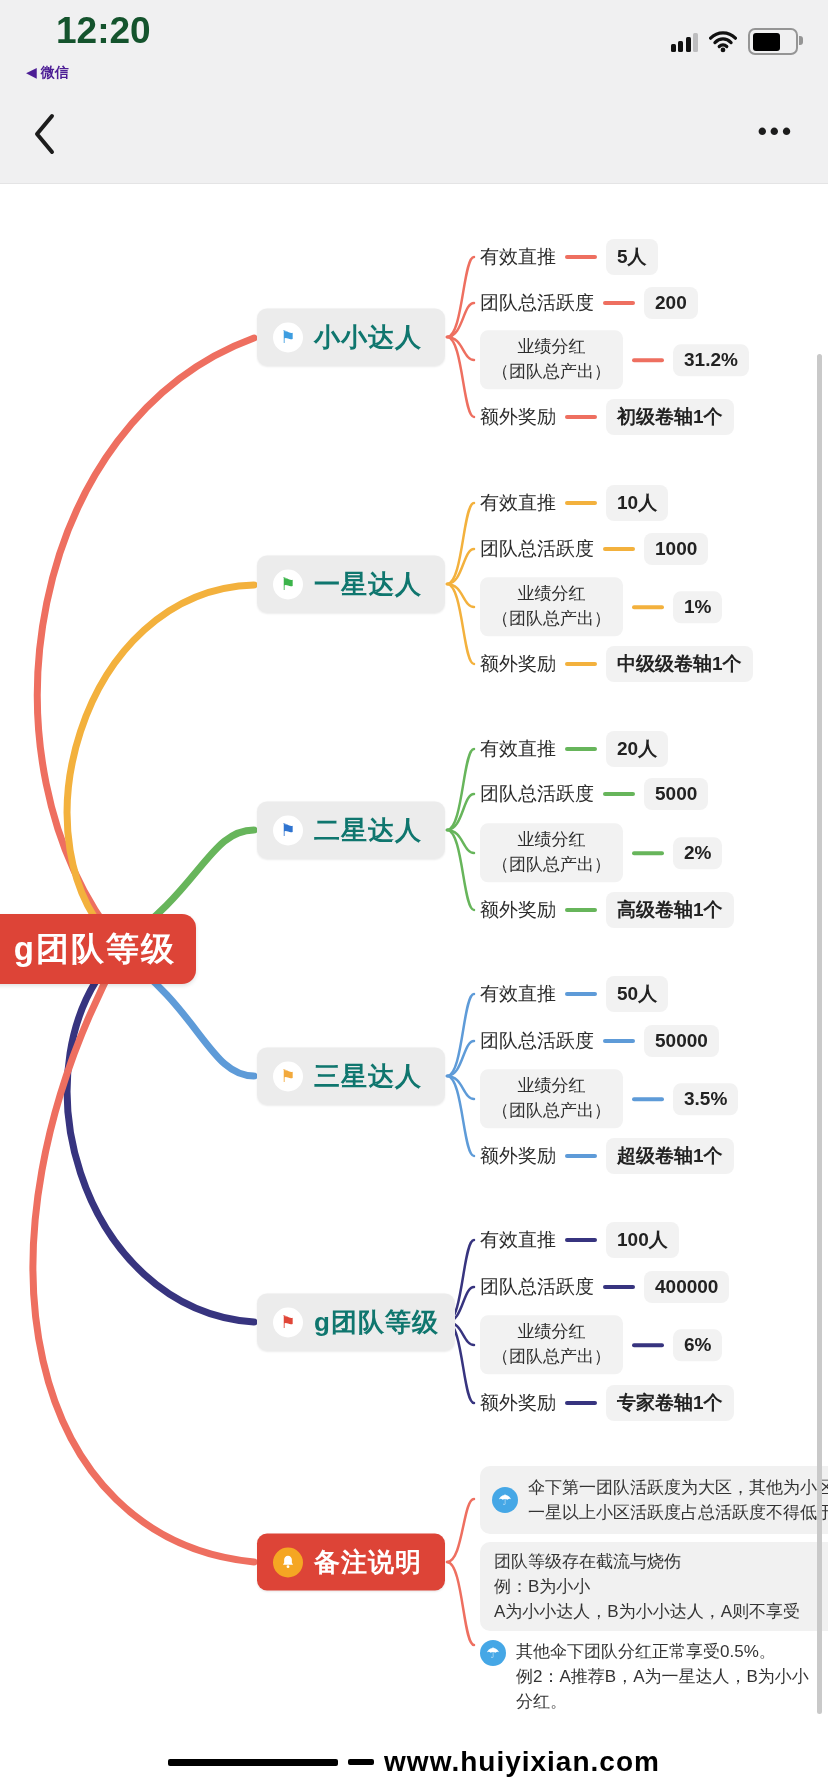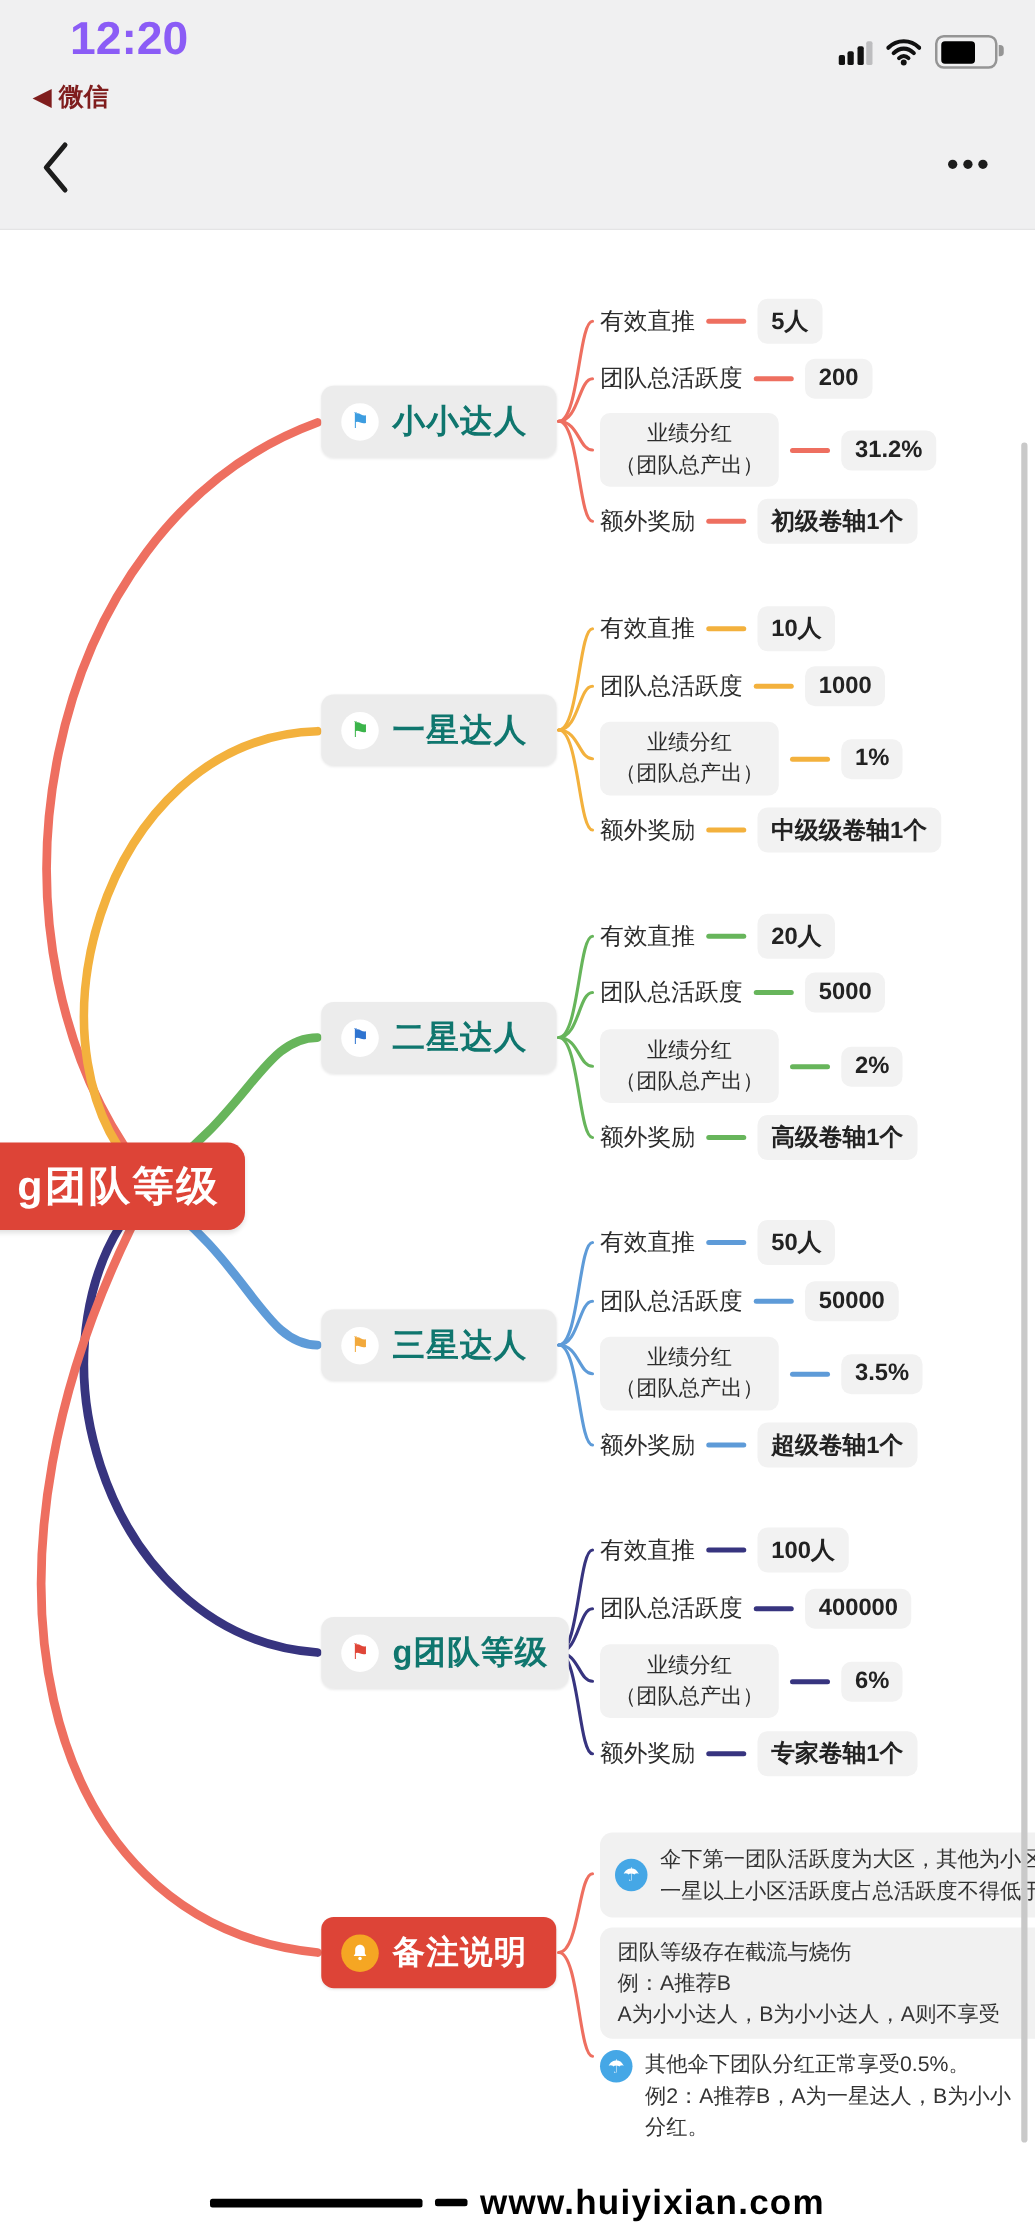--- a/index.html
+++ b/index.html
@@ -1,22 +1,22 @@
 <!DOCTYPE html>
 <html><head>
 <meta charset="utf-8">
 <style>
   html,body{margin:0;padding:0;}
   body{font-family:"Liberation Sans","DejaVu Sans",sans-serif;}
   .phone{position:relative;width:828px;height:1792px;background:#ffffff;overflow:hidden;}
 
   
   .top-chrome{position:absolute;top:0;left:0;width:100%;height:183px;background:#f0f0f1;border-bottom:1px solid #e4e4e5;z-index:5;}
-  .status-time{position:absolute;left:56px;top:10px;font-size:37px;font-weight:700;color:#8b5cf6;}
-  .back-app{position:absolute;left:26px;top:64px;font-size:20px;font-weight:600;color:#7f1d1d;}
+  .status-time{position:absolute;left:56px;top:10px;font-size:37px;font-weight:700;color:#14532d;}
+  .back-app{position:absolute;left:26px;top:64px;font-size:14px;font-weight:600;color:#4c1d95;}
   .status-icons{position:absolute;right:30px;top:28px;display:flex;align-items:center;gap:11px;}
   .cell-bars{display:flex;align-items:flex-end;gap:2.5px;height:20px;}
   .cell-bars i{display:block;width:5px;border-radius:1.5px;background:#111;}
   .cell-bars i.dim{background:#bdbdbf;}
   .battery{position:relative;width:46px;height:23px;border:2.5px solid rgba(0,0,0,.38);border-radius:7px;}
   .battery .fill{position:absolute;left:2.5px;top:2.5px;bottom:2.5px;width:27px;background:#000;border-radius:3px;}
   .battery .tip{position:absolute;right:-6.5px;top:6px;width:3.5px;height:9px;background:rgba(0,0,0,.38);border-radius:0 3px 3px 0;}
   .nav-back{position:absolute;left:30px;top:110px;width:30px;height:48px;cursor:pointer;}
   .nav-more{position:absolute;right:34px;top:116px;font-size:26px;letter-spacing:3px;font-weight:700;color:#1c1c1c;cursor:pointer;}
 
@@ -279,21 +279,21 @@
       </div>
       <div class="note-box" style="top: 1466px; left: 480px;">
         <div class="note-icon">
           <span>☂</span>
         </div>
         <div class="note-lines">
           <div class="">伞下第一团队活跃度为大区，其他为小区</div>
           <div class="">一星以上小区活跃度占总活跃度不得低于</div>
         </div>
       </div>
-      <div class="note2" style="top: 1542px; left: 480px;"><div class="note2-box"><div class="">团队等级存在截流与烧伤</div><div class="">例：A推荐B</div><div class="">A为小小达人，B为小小达人，A则不享受</div></div><div class="note2-plain">
+      <div class="note2" style="top: 1542px; left: 480px;"><div class="note2-box"><div class="">团队等级存在截流与烧伤</div><div class="">例：B为小小</div><div class="">A为小小达人，B为小小达人，A则不享受</div></div><div class="note2-plain">
           <div class="note-icon">
             <span>☂</span>
           </div>
           <div class="note-lines">
             <div class="">其他伞下团队分红正常享受0.5%。</div>
             <div class="">例2：A推荐B，A为一星达人，B为小小</div>
             <div class="">分红。</div>
           </div>
         </div></div>
     </div>

